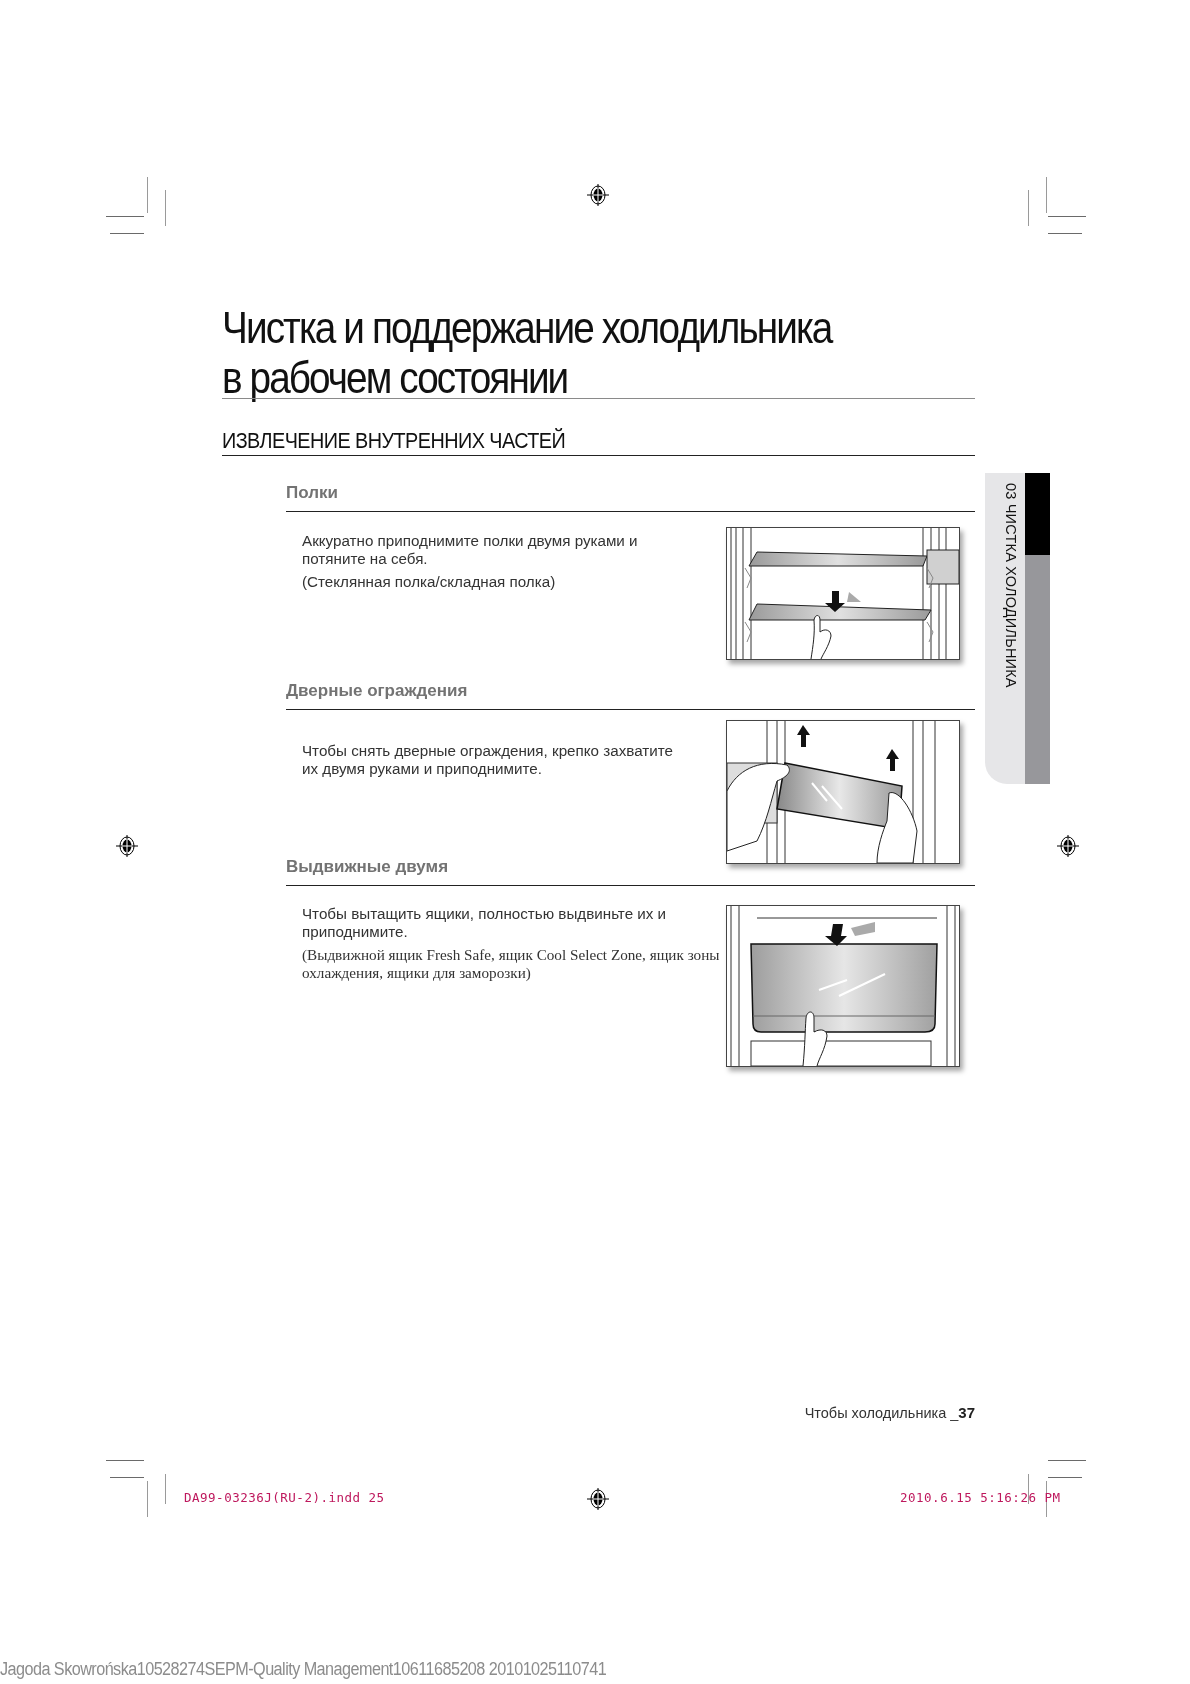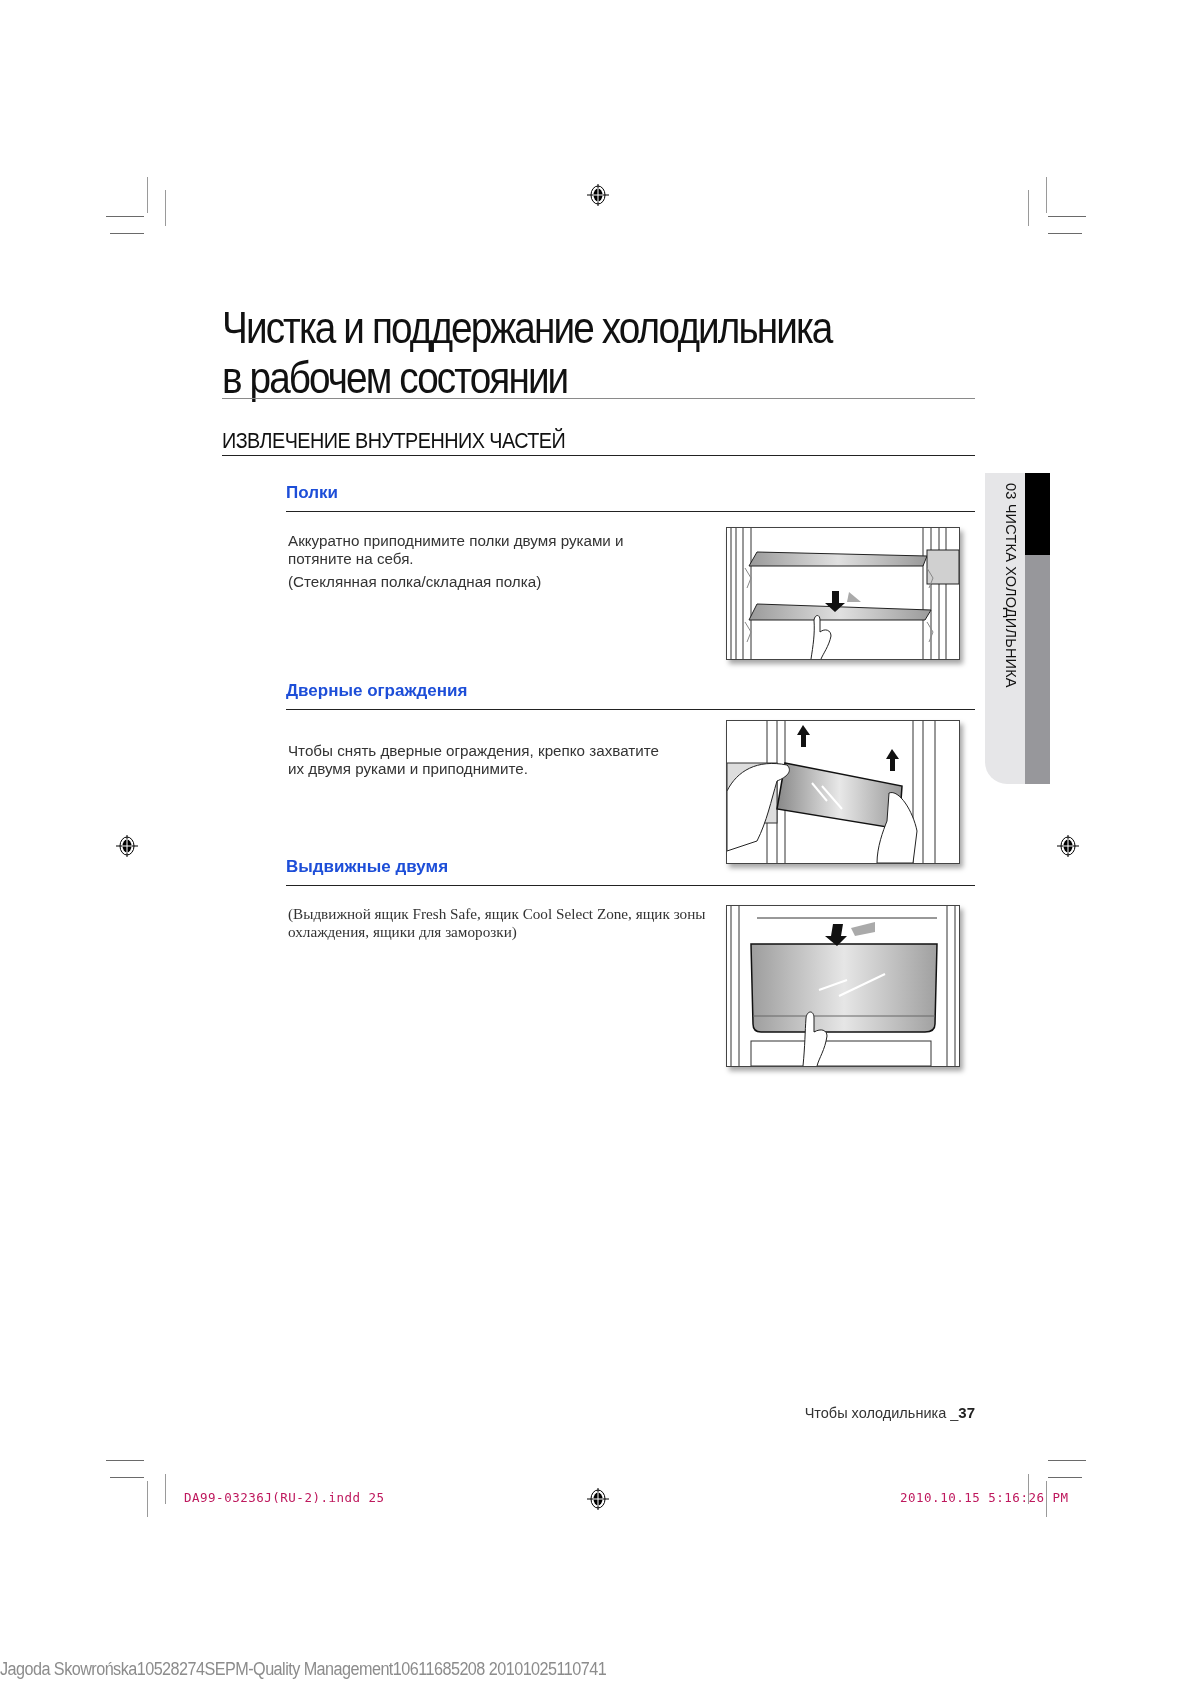--- a/index.html
+++ b/index.html
@@ -4,24 +4,24 @@
 <style>
   html, body { margin:0; padding:0; background:#ffffff; }
   body { width:1190px; height:1684px; position:relative; overflow:hidden; font-family:"Liberation Sans", sans-serif; color:#111; }
   .crop-v { position:absolute; width:1px; background:#9a9a9a; }
   .crop-h { position:absolute; height:1px; background:#6a6a6a; }
   .reg { position:absolute; width:22px; height:22px; }
   .title { position:absolute; left:222px; top:303px; font-size:45px; line-height:50px; font-weight:normal; letter-spacing:-2.2px; transform:scaleX(0.86); transform-origin:left top; white-space:nowrap; color:#111; }
   .title-rule { position:absolute; left:222px; top:398px; width:753px; height:1px; background:#8a8a8a; }
   .section { position:absolute; left:222px; top:428px; font-size:22px; letter-spacing:-0.6px; transform:scaleX(0.9); transform-origin:left top; white-space:nowrap; color:#111; }
   .section-rule { position:absolute; left:222px; top:455px; width:753px; height:1px; background:#222; }
-  .sub { position:absolute; left:286px; font-size:17px; font-weight:bold; color:#1d4ed8; white-space:nowrap; }
+  .sub { position:absolute; left:286px; font-size:17px; font-weight:bold; color:#737373; white-space:nowrap; }
   .sub-rule { position:absolute; left:286px; width:689px; height:1px; background:#222; }
   .body { position:absolute; left:286px; font-size:15.2px; line-height:17.5px; color:#333; }
-  .body p { margin:0 0 6px 2px; }
+  .body p { margin:0 0 6px 16px; }
   .fig { position:absolute; left:726px; width:232px; background:#fff; border:1px solid #444; box-shadow:3px 4px 5px rgba(0,0,0,0.35); overflow:hidden; }
   .fig svg { display:block; }
   .tab { position:absolute; left:985px; top:473px; width:65px; height:311px; background:#e6e6e8; border-bottom-left-radius:22px; }
   .tab-black { position:absolute; left:1025px; top:473px; width:25px; height:82px; background:#000; }
   .tab-grey { position:absolute; left:1025px; top:555px; width:25px; height:229px; background:#97979b; }
   .tab-text { position:absolute; left:1003px; top:483px; writing-mode:vertical-rl; font-size:14.5px; letter-spacing:0.2px; color:#111; white-space:nowrap; }
   .footer-page { position:absolute; right:215px; top:1404px; font-size:14.5px; color:#333; white-space:nowrap; }
   .footer-page b { font-weight:bold; color:#222; font-size:15px; }
   .slug { position:absolute; top:1490px; font-family:"DejaVu Sans Mono", monospace; font-size:12.5px; letter-spacing:0.5px; color:#be185d; white-space:nowrap; }
   .watermark { position:absolute; left:0; top:1659px; font-size:18px; color:#8c8c8c; white-space:nowrap; letter-spacing:-0.6px; transform:scaleX(0.9); transform-origin:left top; }
@@ -160,20 +160,21 @@
     <rect x="163" y="36" width="5" height="14" fill="#111"></rect>
       <polygon points="159,38 165,28 172,38" fill="#111"></polygon>
     <path d="M0,70 C10,50 30,38 60,44 C66,50 60,56 50,60 C44,80 40,100 30,120 L0,130 Z" fill="#fff" stroke="#222"></path>
     <path d="M162,72 C172,68 186,90 190,110 L186,142 L150,142 C150,126 156,110 160,100 Z" fill="#fff" stroke="#222"></path>
   </svg>
 </div>
 
 <div class="sub" style="top:857px;">Выдвижные двумя</div>
 <div class="sub-rule" style="top:885px;"></div>
 <div class="body" style="top:905px;width:440px;">
+  <p>Чтобы вытащить ящики, полностью выдвиньте их и приподнимите.</p>
   <p style="width:440px;font-family:Liberation Serif, serif;">(Выдвижной ящик Fresh Safe, ящик Cool Select Zone, ящик зоны охлаждения, ящики для заморозки)</p>
 </div>
 <div class="fig" style="top:905px;height:160px;">
   <svg width="232" height="160" viewBox="0 0 232 160">
     <defs>
       <linearGradient id="g3" x1="0" x2="1">
           <stop offset="0" stop-color="#9d9d9d"></stop>
           <stop offset="0.5" stop-color="#e6e6e6"></stop>
           <stop offset="1" stop-color="#a0a0a0"></stop>
         </linearGradient>
@@ -199,15 +200,15 @@
 <div class="tab"></div>
 <div class="tab-black"></div>
 <div class="tab-grey"></div>
 <div class="tab-text">03 ЧИСТКА ХОЛОДИЛЬНИКА</div>
 
 <div class="footer-page">
   <span>Чтобы холодильника _</span><b>37</b>
 </div>
 
 <div class="slug" style="left:184px;">DA99-03236J(RU-2).indd   25</div>
-<div class="slug" style="left:900px;">2010.10.15   5:16:26 PM</div>
+<div class="slug" style="left:900px;">2010.6.15   5:16:26 PM</div>
 
 <div class="watermark">Jagoda Skowrońska10528274SEPM-Quality Management10611685208  20101025110741</div>
 
 </body></html>

